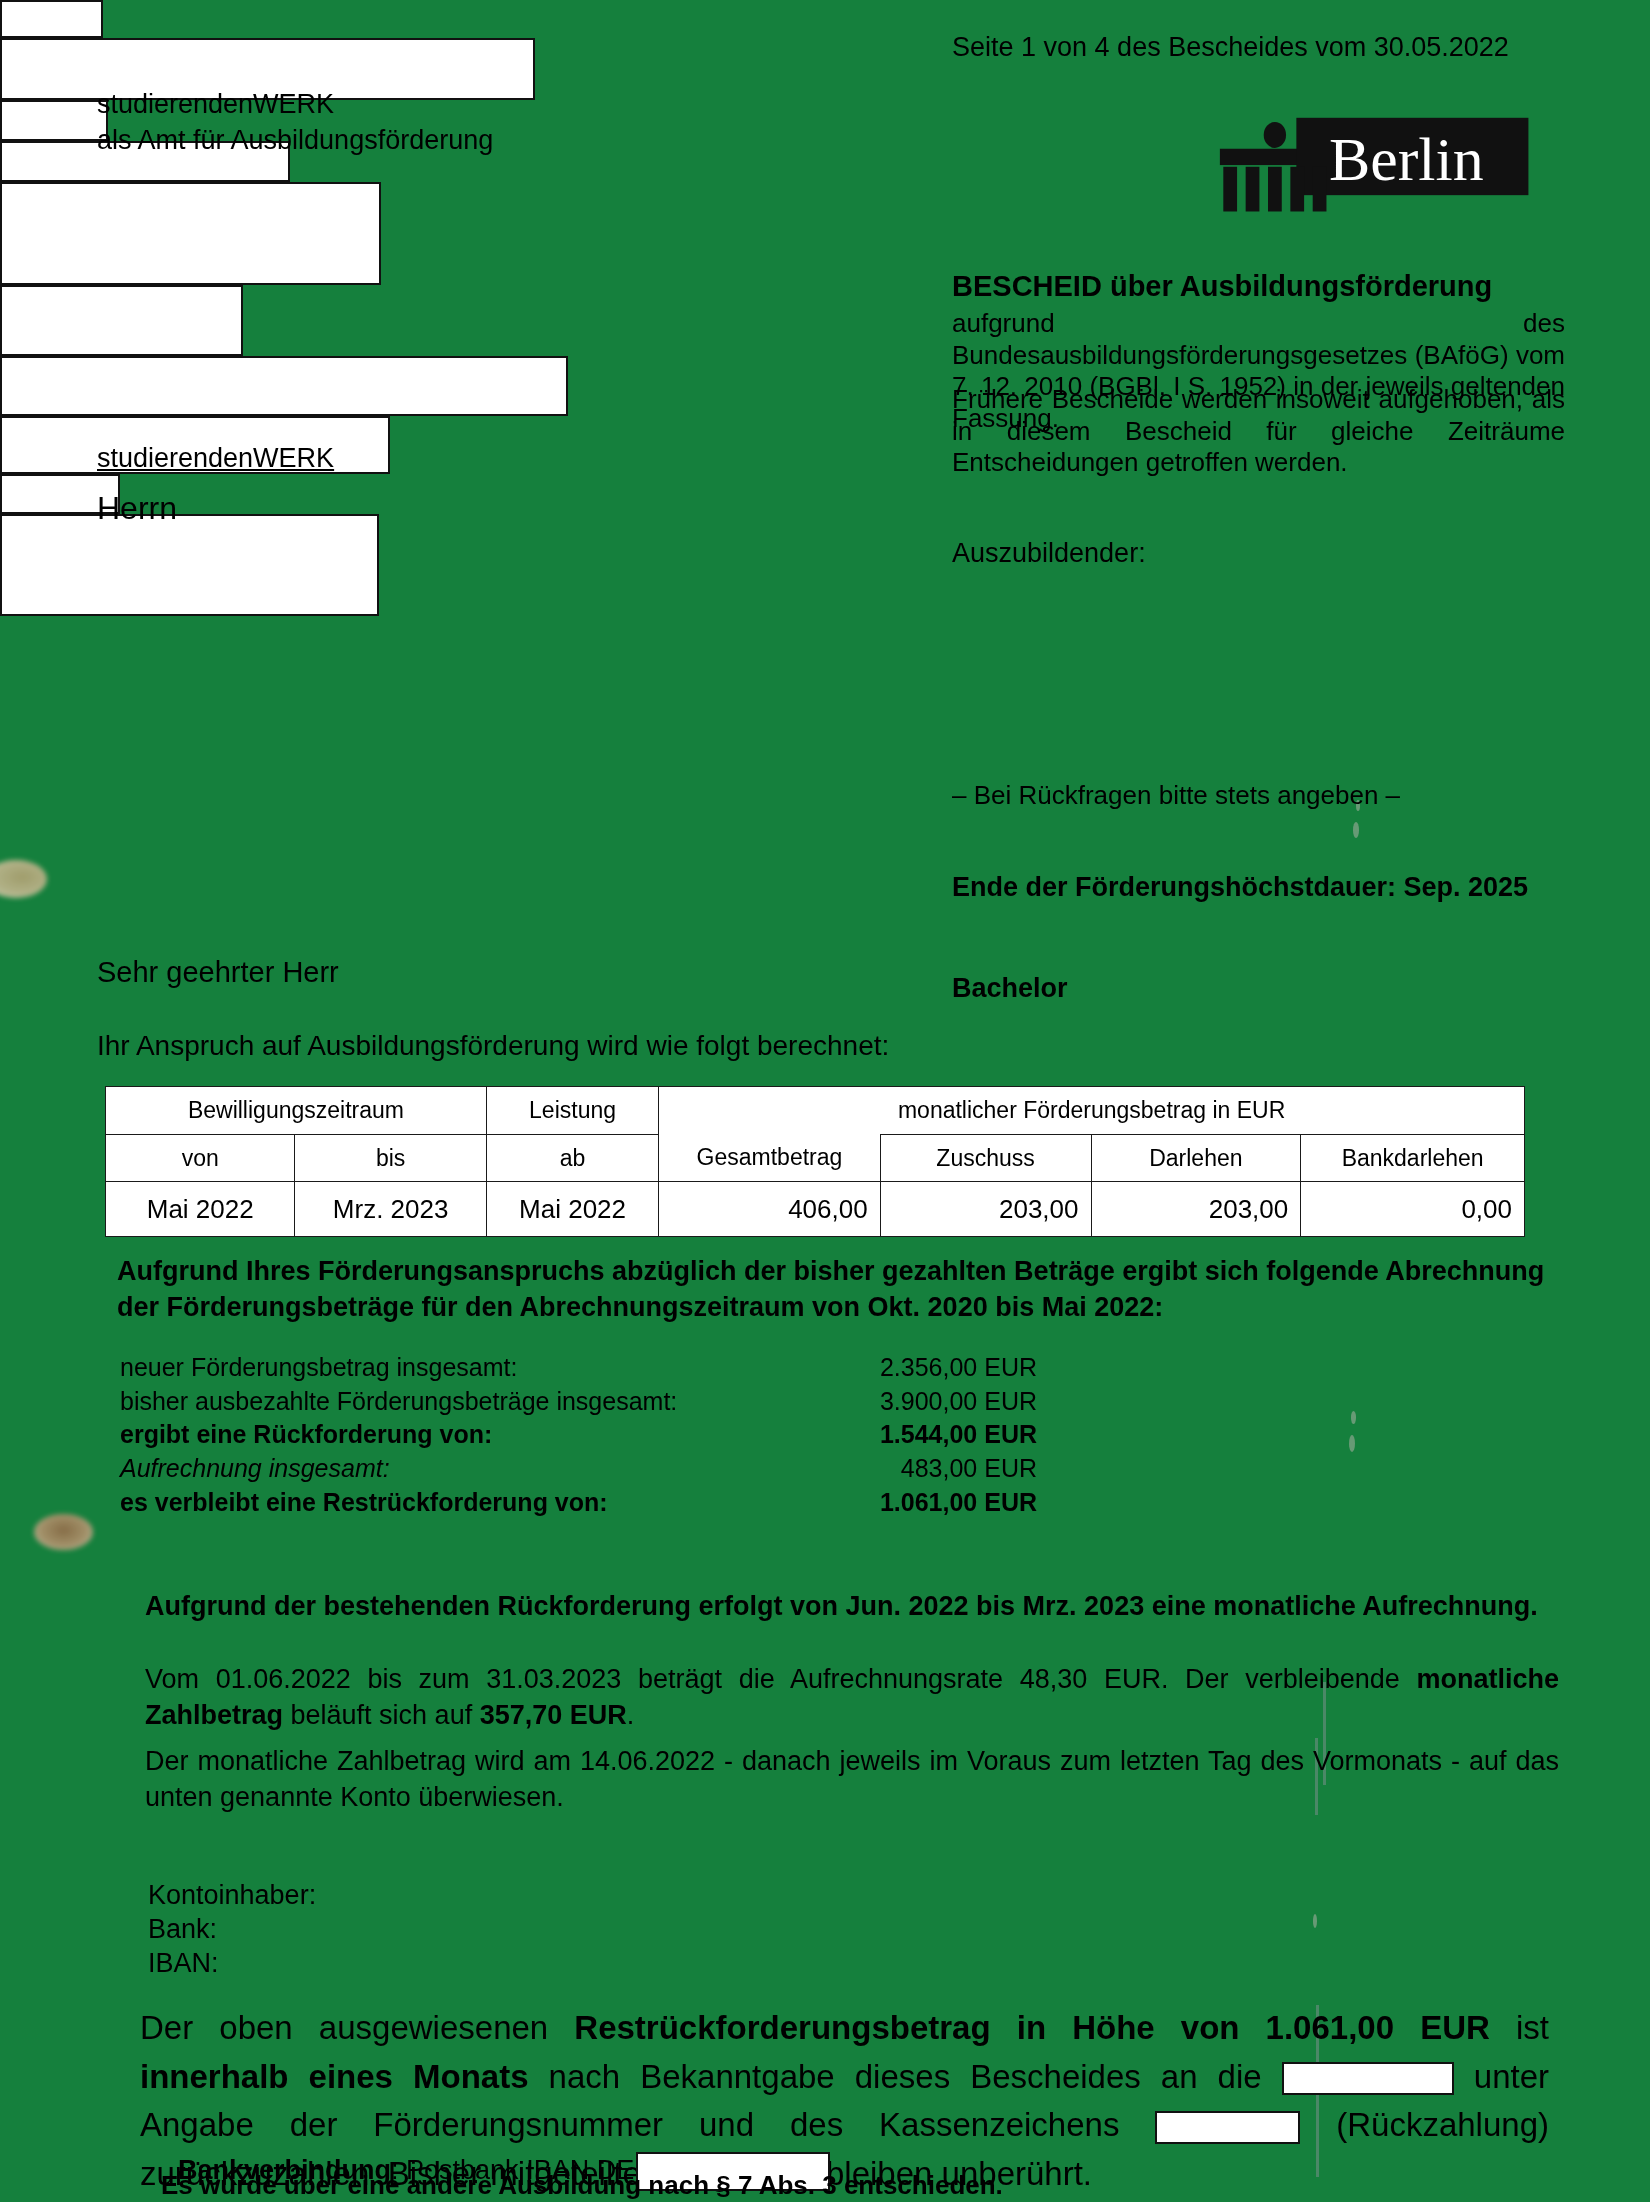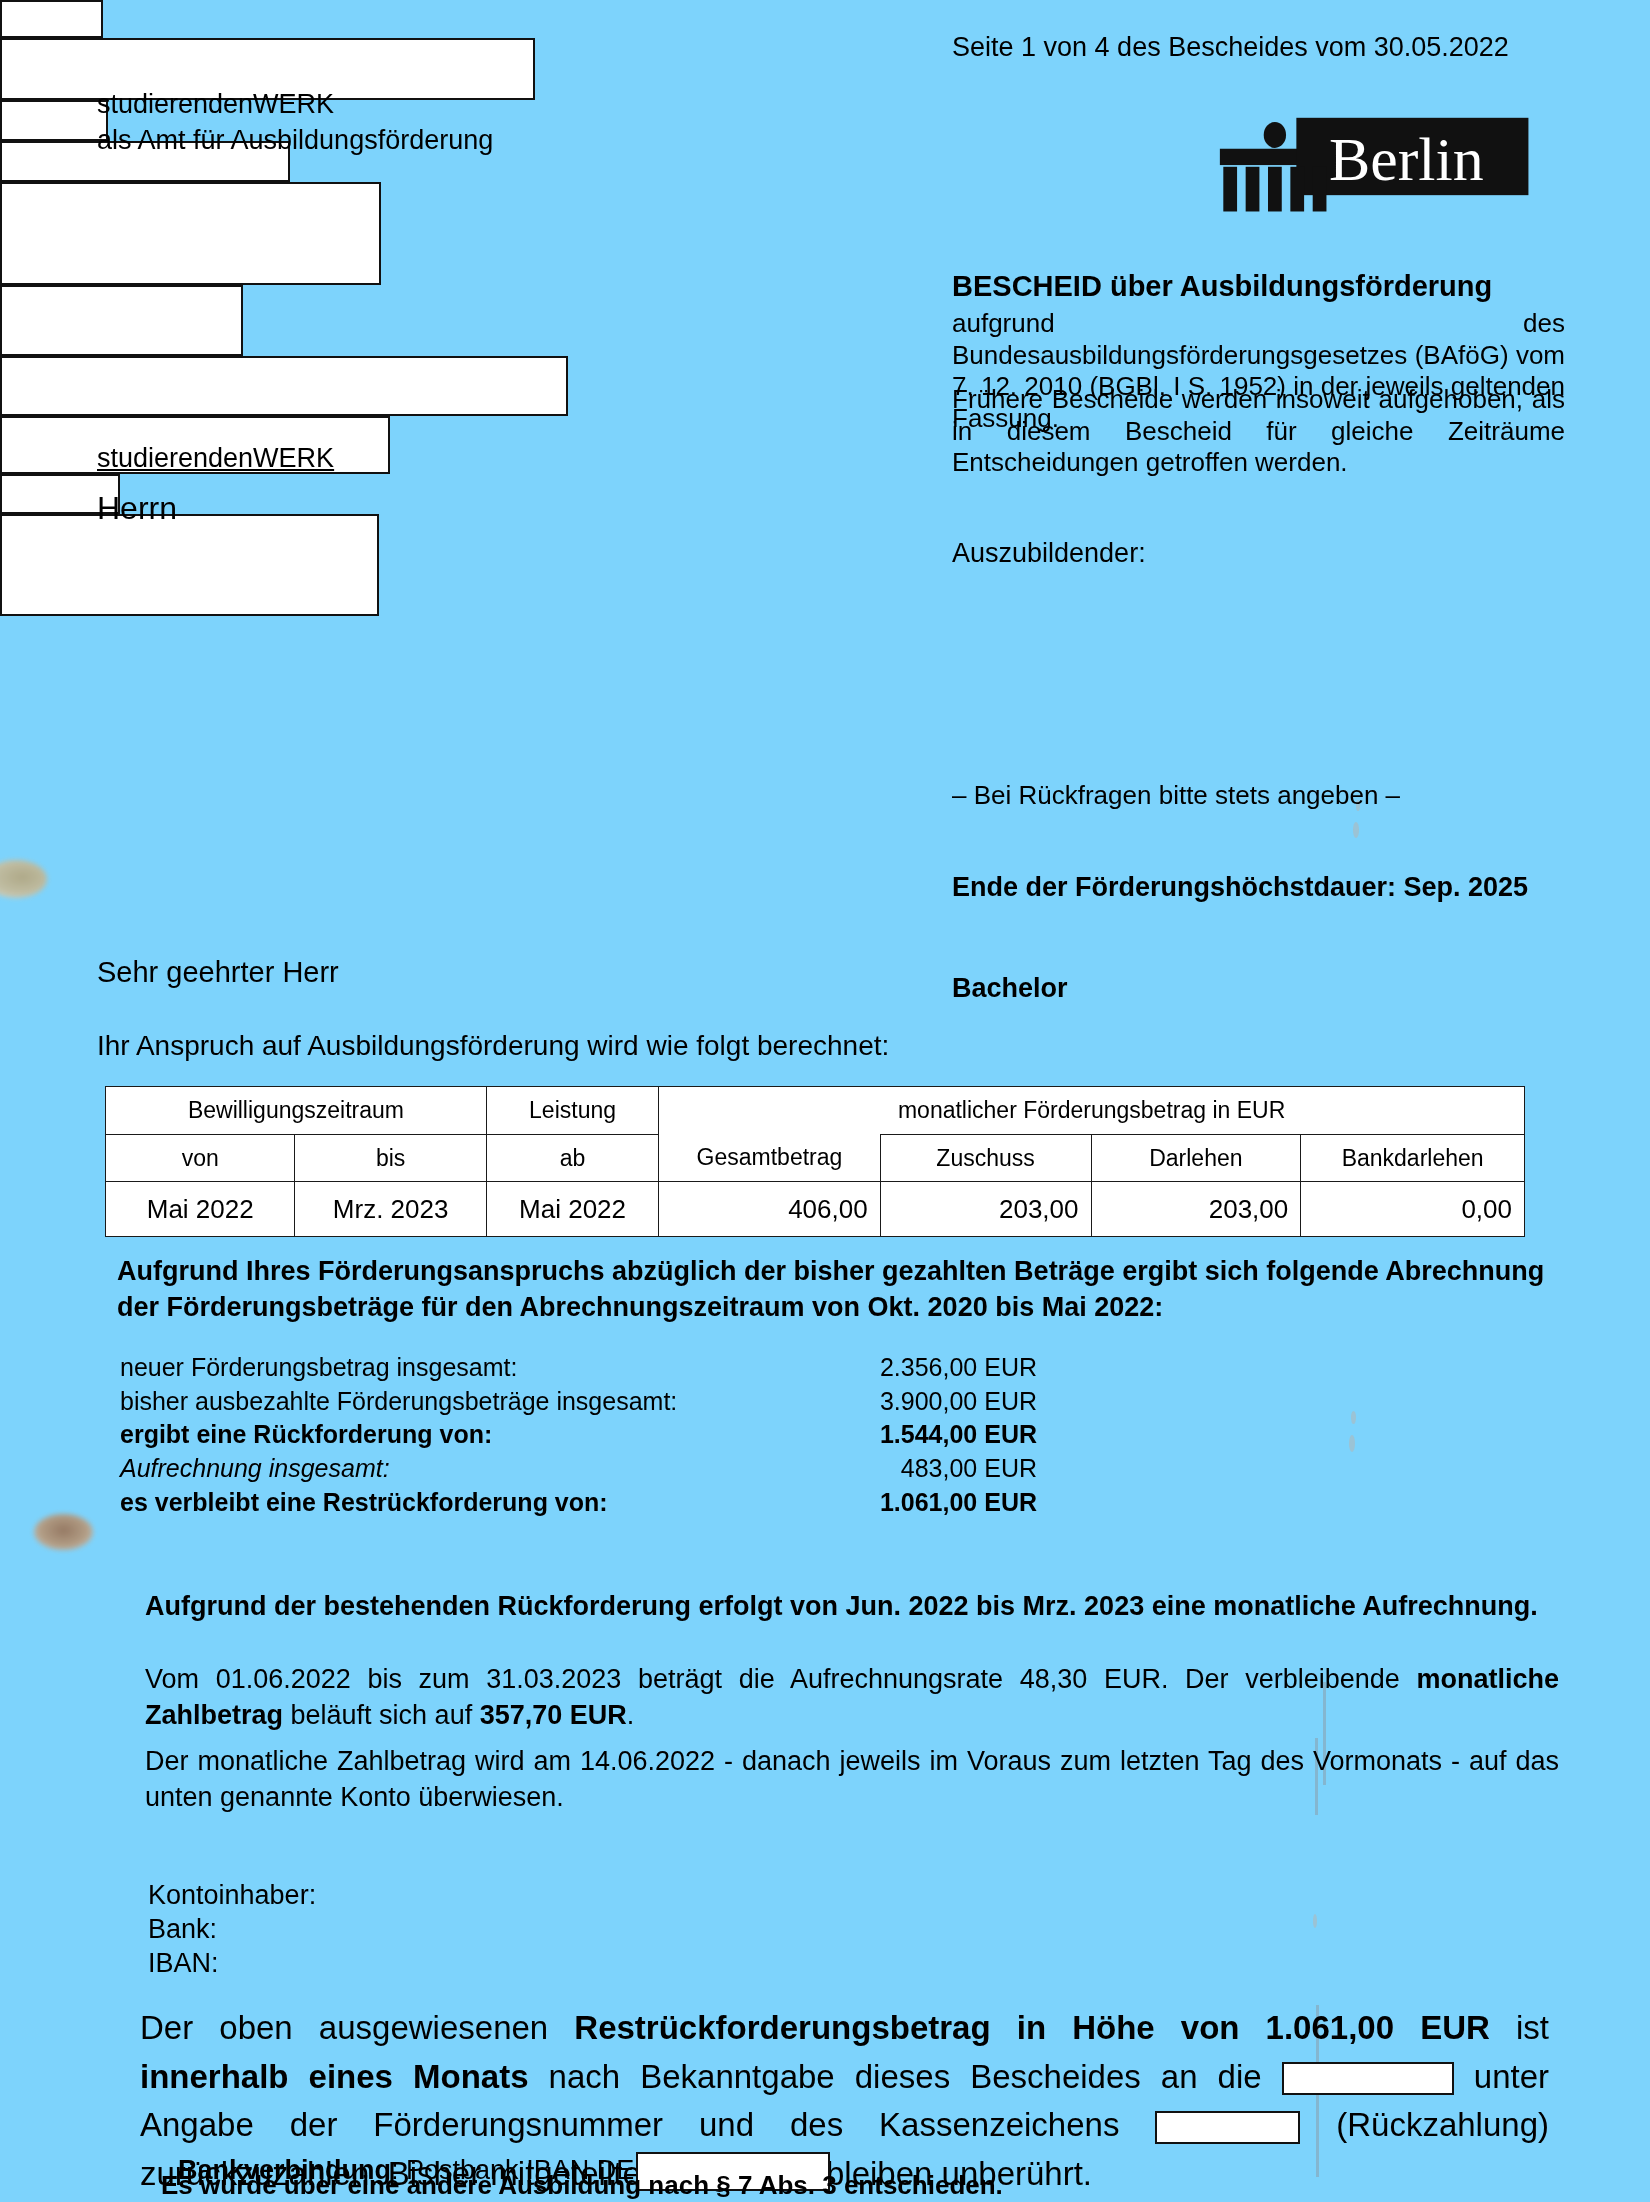--- a/index.html
+++ b/index.html
@@ -8,21 +8,21 @@
     background: #ffffff;
   }
   body {
     font-family: "Liberation Sans", sans-serif;
     color: #000000;
   }
   #page {
     position: relative;
     width: 1650px;
     height: 2203px;
-    background: #7dd3fc;
+    background: #15803d;
     overflow: hidden;
   }
 
   
   .t     { position: absolute; white-space: pre; line-height: 1.0; }
   .b     { font-weight: bold; }
   .just  { text-align: justify; text-align-last: left; white-space: normal; }
 
   
   .redact {

